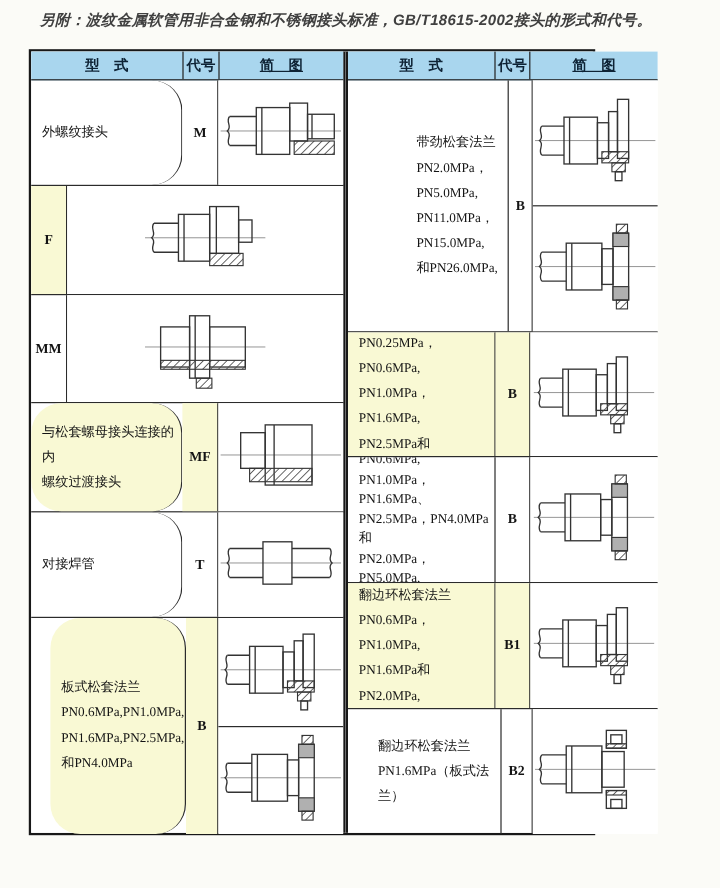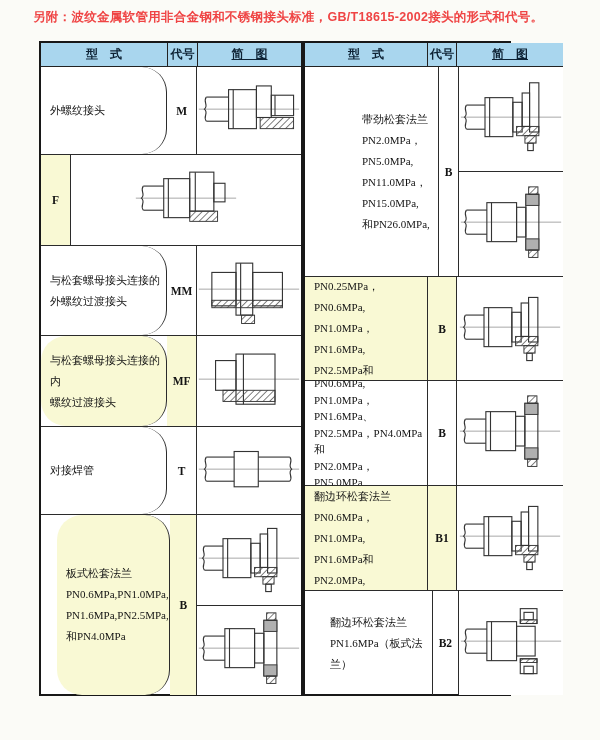--- a/index.html
+++ b/index.html
@@ -5,25 +5,26 @@
   * { margin:0; padding:0; box-sizing:border-box; }
   html,body { width:600px; height:740px; }
   body {
     background:#fbfbf7;
     font-family:"Liberation Sans", sans-serif;
     position:relative;
     color:#1a1a1a;
   }
   .title {
     position:absolute; left:33px; top:9px; width:540px;
-    font-size:12.5px; font-weight:bold; color:#ef4444;
+    font-size:12.5px; font-weight:bold; color:#404040;
     letter-spacing:0.3px;
+    font-style:italic;
   }
   .table-wrap {
-    position:absolute; left:39px; top:41px;
+    position:absolute; left:24px; top:41px;
     width:472px; height:655px;
     border:2px solid #181818;
     background:#fff;
     display:flex;
   }
   .half { height:100%; display:flex; flex-direction:column; background:#fff; }
   .half.left  { width:262px; border-right:2px solid #181818; }
   .half.right { width:260px; border-left:2px solid #181818; }
   .divider { width:3px; background:#fdfdf9; }
   .hrow {
@@ -122,22 +123,20 @@
                   <line x1="37" y1="19" x2="37" y2="61" stroke="#333" stroke-width="1.2" fill="none"></line>
                   <rect x="60" y="12" width="26" height="42" stroke="#333" stroke-width="1.2" fill="none"></rect>
                   <line x1="66" y1="12" x2="66" y2="54" stroke="#333" stroke-width="1.2" fill="none"></line>
                   <rect x="86" y="24" width="12" height="20" stroke="#333" stroke-width="1.2" fill="none"></rect>
                   <rect x="60" y="54" width="30" height="11" fill="url(#hx)" stroke="#333" stroke-width="1"></rect>
                 </svg>
               </div>
             </div>
           </div>
           <div class="row" style="height: 90px;">
-            <div class="c-name">与松套螺母接头连接的
-外螺纹过渡接头</div>
             <div class="c-code">MM</div>
             <div class="c-diag">
               <div class="subcell">
                 <svg class="dg" viewBox="0 0 112 84" width="104" height="78">
                   <line x1="2" y1="40" x2="110" y2="40" stroke="#888" stroke-width="0.8"></line>
                   <rect x="16" y="22" width="26" height="36" stroke="#333" stroke-width="1.2" fill="none"></rect>
                   <rect x="42" y="12" width="18" height="56" stroke="#333" stroke-width="1.2" fill="none"></rect>
                   <line x1="47" y1="12" x2="47" y2="68" stroke="#333" stroke-width="1.2" fill="none"></line>
                   <rect x="60" y="22" width="32" height="36" stroke="#333" stroke-width="1.2" fill="none"></rect>
                   <rect x="16" y="52" width="76" height="8" fill="url(#hx)" stroke="#333" stroke-width="1"></rect>

